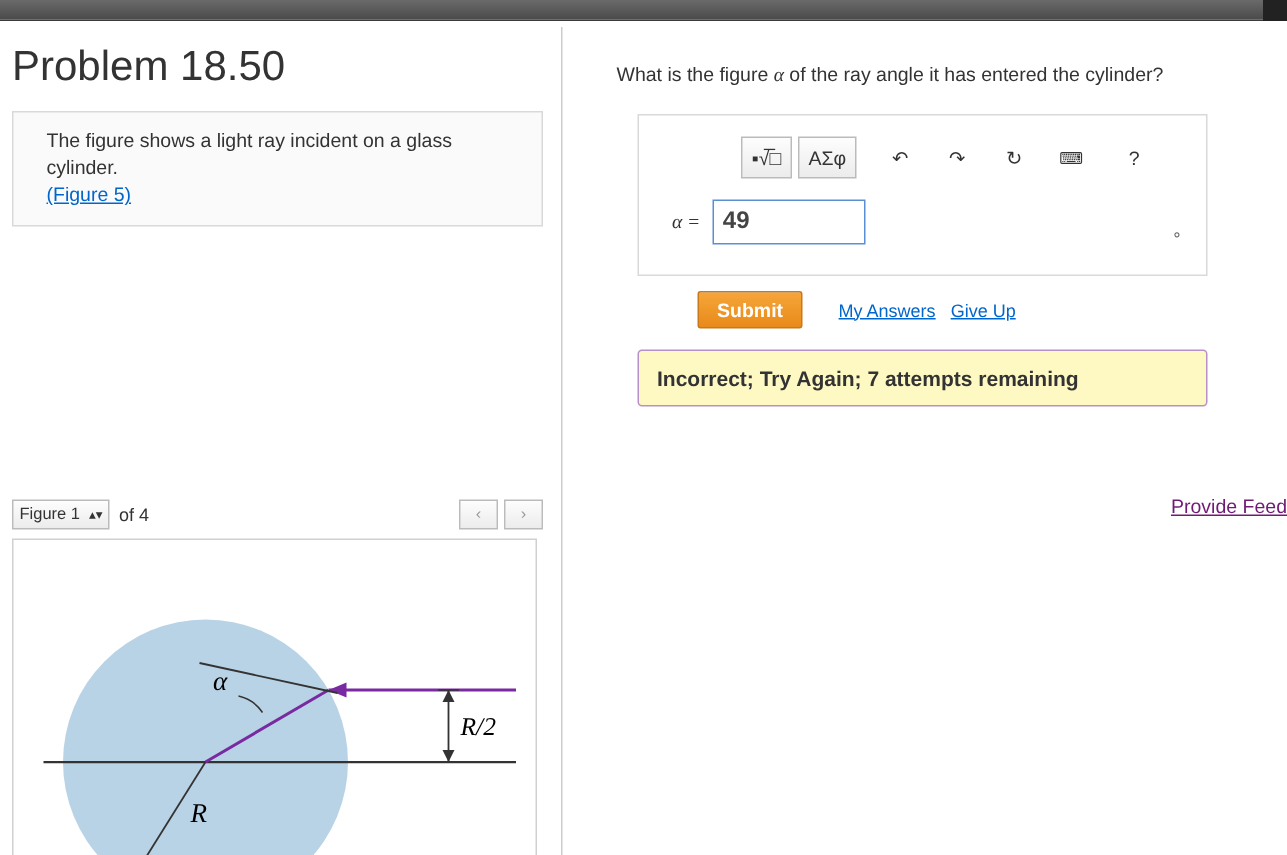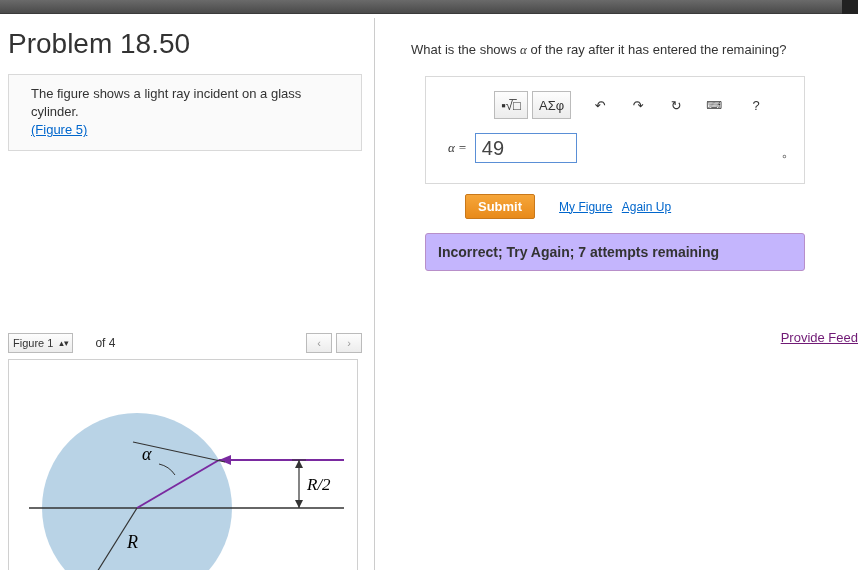--- a/index.html
+++ b/index.html
@@ -14,29 +14,29 @@
   .divider { width: 1px; background: #ccc; margin: 4px 0; }
   .right { flex: 1; padding: 28px 0 0 28px; position: relative; }
   .right h3 { font-size: 14px; font-weight: bold; margin-bottom: 10px; }
   .question { margin: 0 0 18px 8px; font-size: 13px; }
   .answer-panel { margin-left: 22px; border: 1px solid #d9d9d9; width: 380px; padding: 14px 14px 20px 14px; background: #fff; position: relative; }
   .toolbar { display: flex; gap: 0; margin-left: 54px; margin-bottom: 14px; }
   .tool-btn { height: 28px; min-width: 34px; border: 1px solid #bbb; background: linear-gradient(#fdfdfd,#ececec); display: flex; align-items: center; justify-content: center; font-size: 13px; cursor: pointer; padding: 0 6px; }
   .tool-btn + .tool-btn { margin-left: 4px; }
   .input-row { display: flex; align-items: center; margin-left: 8px; }
   .alpha-eq { font-size: 13px; margin-right: 8px; }
-  .answer-input { border: 1px solid #5a8fd6; width: 102px; height: 30px; font-size: 20px; padding: 0 6px; color: #444; font-family: Arial; }
+  .answer-input { border: 1px solid #5a8fd6; width: 102px; height: 30px; font-size: 16px; padding: 0 6px; color: #444; font-family: Arial; font-weight: bold; }
   .degree { position: absolute; right: 16px; bottom: 20px; font-size: 11px; color: #666; }
   .submit-row { margin: 10px 0 0 22px; display: flex; align-items: center; gap: 24px; padding-left: 40px; }
   .submit-btn { background: linear-gradient(#f6a63a,#e88a1a); border: 1px solid #c9781a; color: #fff; font-weight: bold; font-size: 13px; padding: 4px 12px; border-radius: 2px; cursor: pointer; }
   .sub-links { font-size: 12px; }
-  .feedback-box { margin: 14px 0 0 22px; width: 380px; border: 1px solid #b88fc9; background: #c4b5fd; padding: 10px 12px; font-size: 14px; font-weight: bold; color: #333; border-radius: 3px; }
+  .feedback-box { margin: 14px 0 0 22px; width: 380px; border: 1px solid #b88fc9; background: #fef9c3; padding: 10px 12px; font-size: 14px; font-weight: bold; color: #333; border-radius: 3px; }
   .provide-feed { position: absolute; right: 0; top: 316px; color: #701a75; text-decoration: underline; font-size: 13px; cursor: pointer; }
   .figure-area { margin-top: 182px; }
-  .figure-header { display: flex; align-items: center; gap: 22px; margin-bottom: 6px; }
+  .figure-header { display: flex; align-items: center; gap: 6px; margin-bottom: 6px; }
   .fig-select { border: 1px solid #bbb; background: linear-gradient(#fdfdfd,#ececec); font-size: 11px; padding: 2px 4px; height: 20px; display: flex; align-items: center; gap: 6px; cursor: pointer; }
   .fig-of { font-size: 12px; }
   .fig-nav { margin-left: auto; display: flex; gap: 4px; }
   .nav-btn { width: 26px; height: 20px; border: 1px solid #bbb; background: linear-gradient(#fdfdfd,#ececec); font-size: 11px; color: #999; display: flex; align-items: center; justify-content: center; cursor: pointer; }
   .figure-canvas { border: 1px solid #d0d0d0; width: 350px; height: 245px; position: relative; background: #fff; overflow: hidden; }
   .italic { font-style: italic; font-family: 'Times New Roman', serif; }
 </style>
 </head>
 <body>
 
@@ -90,21 +90,21 @@
           <text x="298" y="130" font-family="Times New Roman" font-style="italic" font-size="17" fill="#000">R/2</text>
         </svg>
       </div>
     </div>
   </div>
 
   <div class="divider"></div>
 
   <div class="right">
     <div class="question">
-      <span>What is the shows </span><span class="italic">α</span><span> of the ray after it has entered the remaining?</span>
+      <span>What is the figure </span><span class="italic">α</span><span> of the ray angle it has entered the cylinder?</span>
     </div>
 
     <div class="answer-panel">
       <div class="toolbar">
         <div class="tool-btn">
             <span>▪√̅□</span>
           </div>
         <div class="tool-btn">
             <span>ΑΣφ</span>
           </div>
@@ -127,23 +127,23 @@
       <div class="input-row">
         <span class="alpha-eq italic">α =</span>
         <input class="answer-input" value="49" style="">
       </div>
       <span class="degree">∘</span>
     </div>
 
     <div class="submit-row">
       <button class="submit-btn">Submit</button>
       <div class="sub-links">
-        <span class="link">My Figure</span>
+        <span class="link">My Answers</span>
         &nbsp;
-        <span class="link">Again Up</span>
+        <span class="link">Give Up</span>
       </div>
     </div>
 
     <div class="feedback-box">Incorrect; Try Again; 7 attempts remaining</div>
 
     <span class="provide-feed">Provide Feed</span>
   </div>
 </div>
 
 </body></html>

